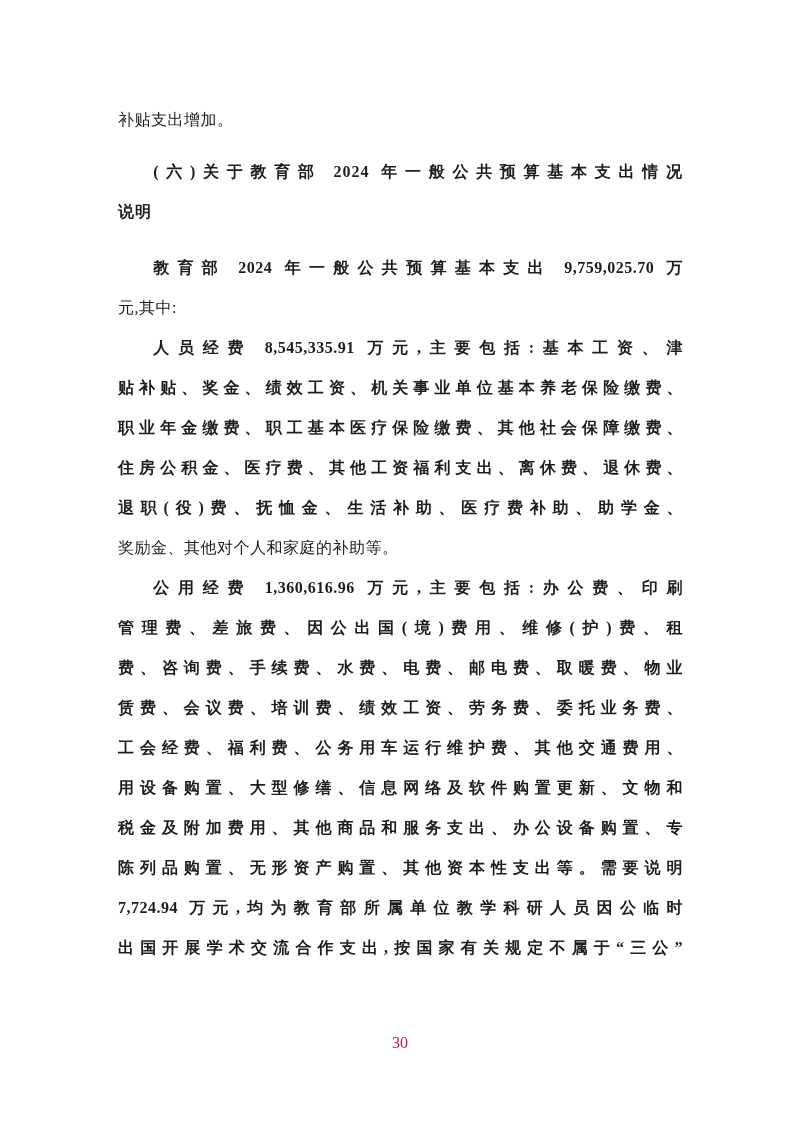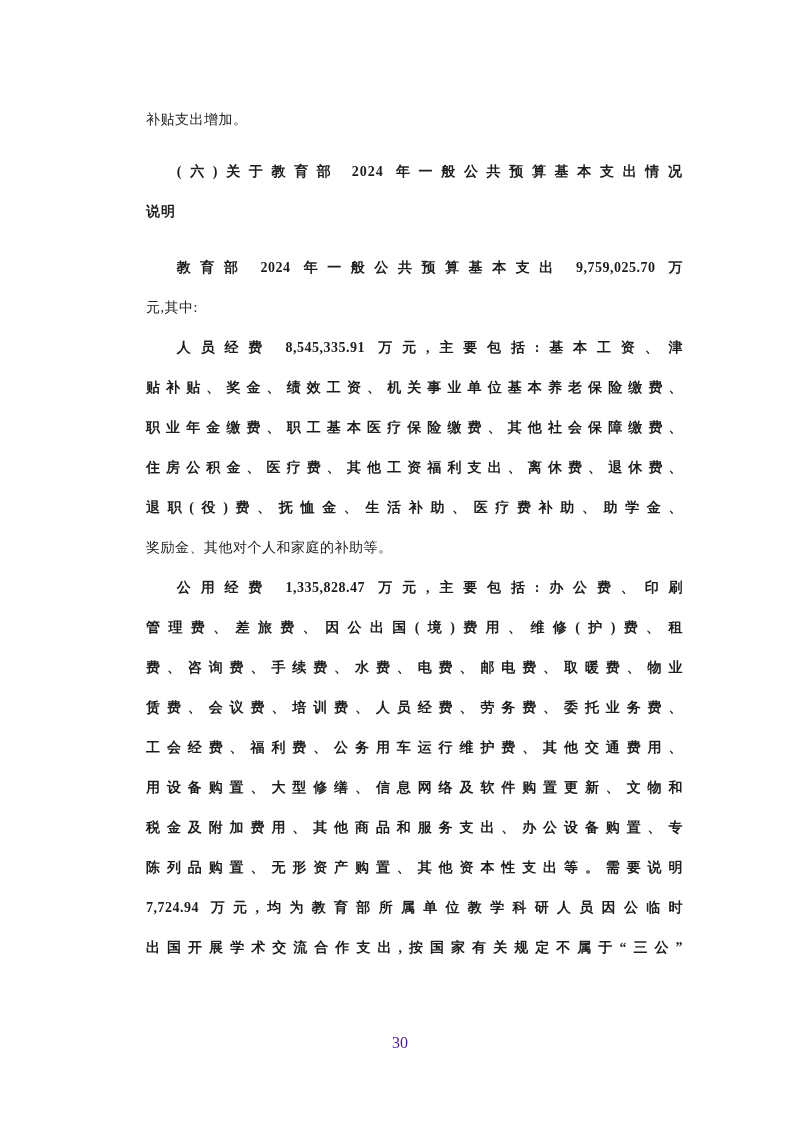--- a/index.html
+++ b/index.html
@@ -17,25 +17,24 @@
     font-family: "Liberation Serif", "DejaVu Serif", serif;
     color: #1d1d1f;
   }
   .content {
     position: absolute;
     left: 118px;
     top: 100px;
     width: 565px;
   }
   .line {
-    font-size: 14px;
+    font-size: 16px;
     line-height: 40px;
     white-space: normal;
     letter-spacing: 0.5px;
-    margin-left: 28px;
   }
   
   .just {
     text-align: justify;
     text-align-last: justify;
     text-justify: inter-character;
     font-weight: bold;
   }
   
   .left {
@@ -59,21 +58,21 @@
     margin: 0;
   }
   .footer {
     position: absolute;
     left: 0;
     top: 1030px;
     width: 100%;
     text-align: center;
     font-size: 16px;
     line-height: 26px;
-    color: #4c1d95;
+    color: #be185d;
     font-family: "Liberation Serif", "DejaVu Serif", serif;
   }
 </style>
 </head>
 <body>
 
 <div class="page">
   <div class="content">
 
     <div class="para">
@@ -93,24 +92,24 @@
     <div class="para">
       <div class="line just indent">人员经费 8,545,335.91 万元,主要包括:基本工资、津</div>
       <div class="line just">贴补贴、奖金、绩效工资、机关事业单位基本养老保险缴费、</div>
       <div class="line just">职业年金缴费、职工基本医疗保险缴费、其他社会保障缴费、</div>
       <div class="line just">住房公积金、医疗费、其他工资福利支出、离休费、退休费、</div>
       <div class="line just">退职(役)费、抚恤金、生活补助、医疗费补助、助学金、</div>
       <div class="line left">奖励金、其他对个人和家庭的补助等。</div>
     </div>
 
     <div class="para">
-      <div class="line just indent">公用经费 1,335,828.47 万元,主要包括:办公费、印刷</div>
+      <div class="line just indent">公用经费 1,360,616.96 万元,主要包括:办公费、印刷</div>
       <div class="line just">管理费、差旅费、因公出国(境)费用、维修(护)费、租</div>
       <div class="line just">费、咨询费、手续费、水费、电费、邮电费、取暖费、物业</div>
-      <div class="line just">赁费、会议费、培训费、人员经费、劳务费、委托业务费、</div>
+      <div class="line just">赁费、会议费、培训费、绩效工资、劳务费、委托业务费、</div>
       <div class="line just">工会经费、福利费、公务用车运行维护费、其他交通费用、</div>
       <div class="line just">用设备购置、大型修缮、信息网络及软件购置更新、文物和</div>
       <div class="line just">税金及附加费用、其他商品和服务支出、办公设备购置、专</div>
       <div class="line just">陈列品购置、无形资产购置、其他资本性支出等。需要说明</div>
       <div class="line just">7,724.94 万元,均为教育部所属单位教学科研人员因公临时</div>
       <div class="line just">出国开展学术交流合作支出,按国家有关规定不属于“三公”</div>
     </div>
 
   </div>
 

